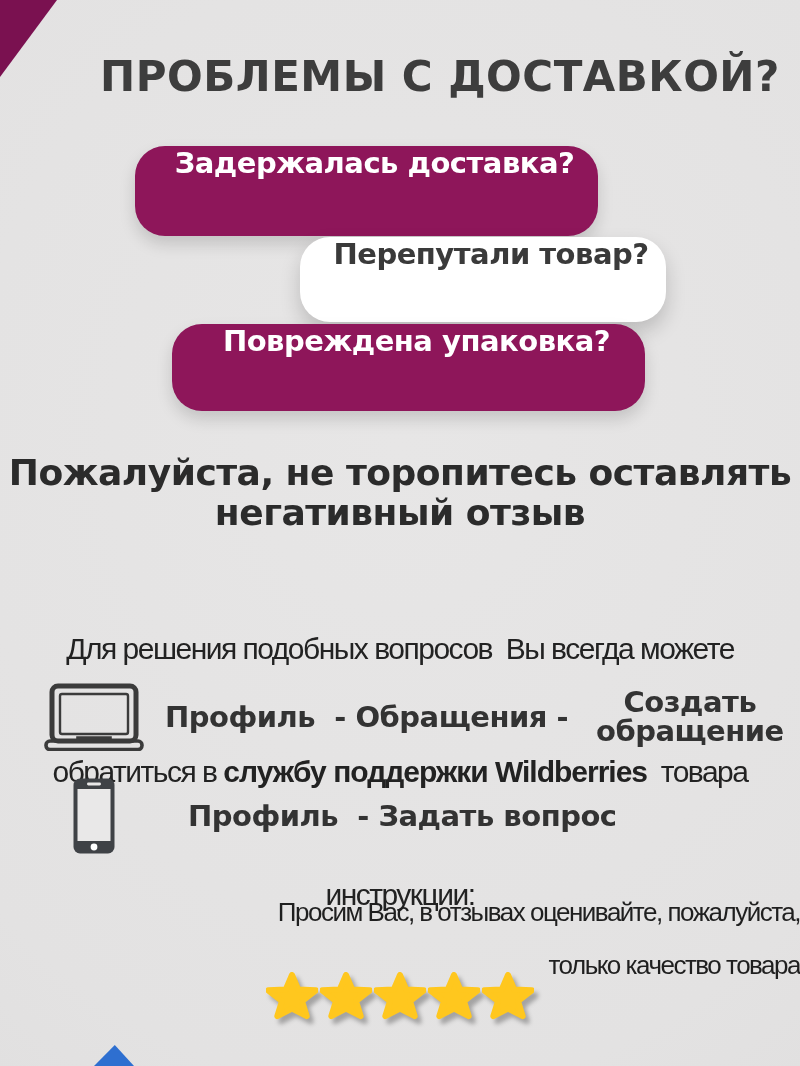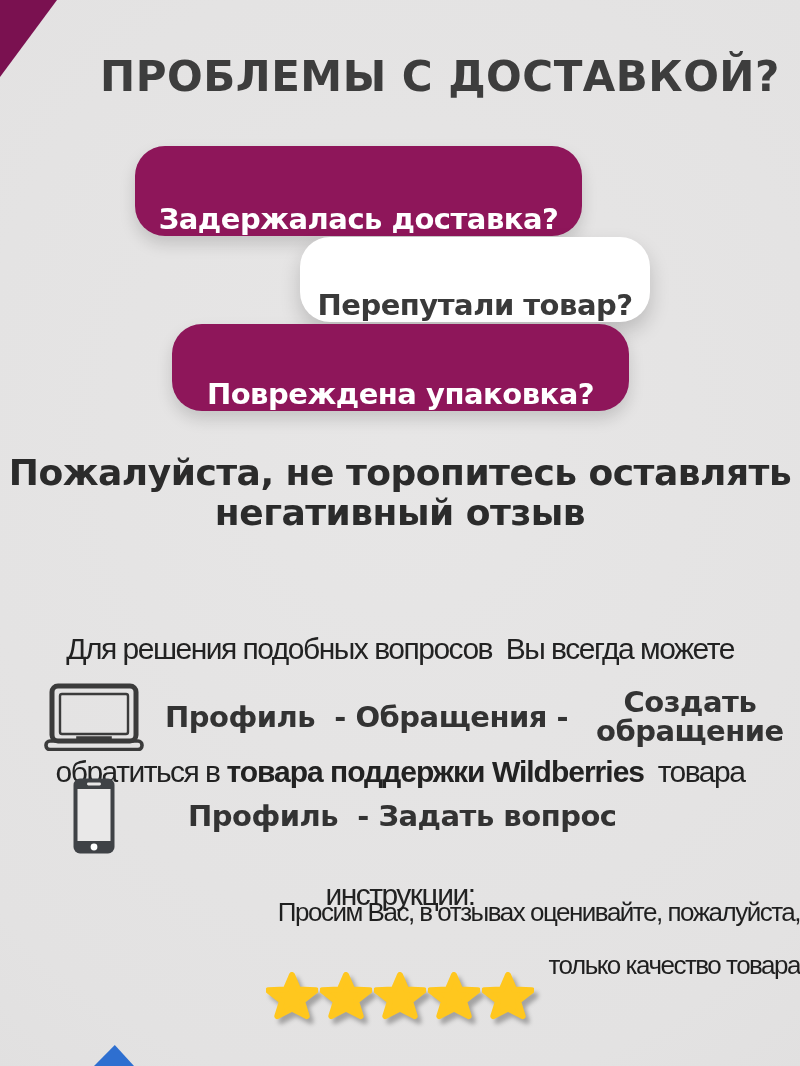--- a/index.html
+++ b/index.html
@@ -32,25 +32,26 @@
     margin: 0; text-align: center;
     font-family: "DejaVu Sans", sans-serif;
     font-weight: 700; font-size: 42px; letter-spacing: 0.5px;
     color: #3d3d3d;
     padding-left: 40px;
   }
 
   
   .pill {
     position: absolute;
-    display: flex; align-items: flex-end; justify-content: center;
+    display: flex; align-items: flex-start; justify-content: center;
     border-radius: 30px;
     font-family: "DejaVu Sans", sans-serif;
     font-weight: 700; font-size: 29px; letter-spacing: -0.5px;
     white-space: pre;
+    padding-left: 16px;
   }
   .pill.magenta {
     background: var(--accent-magenta, #8e165a);
     color: #ffffff;
     box-shadow: 0 8px 16px rgba(0,0,0,0.15);
   }
   .pill.white {
     background: #ffffff;
     color: #3a3a3a;
     box-shadow: 0 10px 20px rgba(0,0,0,0.18);
@@ -136,21 +137,21 @@
     <span>Повреждена упаковка?</span>
   </div>
 
   <div class="plea">
     <div>Пожалуйста, не торопитесь оставлять</div>
     <div>негативный отзыв</div>
   </div>
 
   <div class="note">
     <div>Для решения подобных вопросов  Вы всегда можете</div>
-    <div><span>обратиться в </span><b>товара поддержки Wildberries</b><span>  товара</span></div>
+    <div><span>обратиться в </span><b>службу поддержки Wildberries</b><span>  товара</span></div>
     <div>инструкции:</div>
   </div>
 
   <div class="instr-row row1">
     <svg class="laptop-svg" viewBox="0 0 104 68" aria-hidden="true">
       <rect x="12" y="3" width="84" height="55" rx="6" fill="none" stroke="#3b3b3b" stroke-width="5"></rect>
       <rect x="20" y="11" width="68" height="40" rx="2" fill="none" stroke="#3b3b3b" stroke-width="2.4"></rect>
       <path d="M10 58 h28 v-3 h32 v3 h28 a4 4 0 0 1 4 4 v0.6 a4 4 0 0 1 -4 4 H10 a4 4 0 0 1 -4 -4 v-0.6 a4 4 0 0 1 4 -4 Z" fill="none" stroke="#3b3b3b" stroke-width="3.6"></path>
     </svg>
     <div class="instr-text">Профиль  - Обращения -</div>

